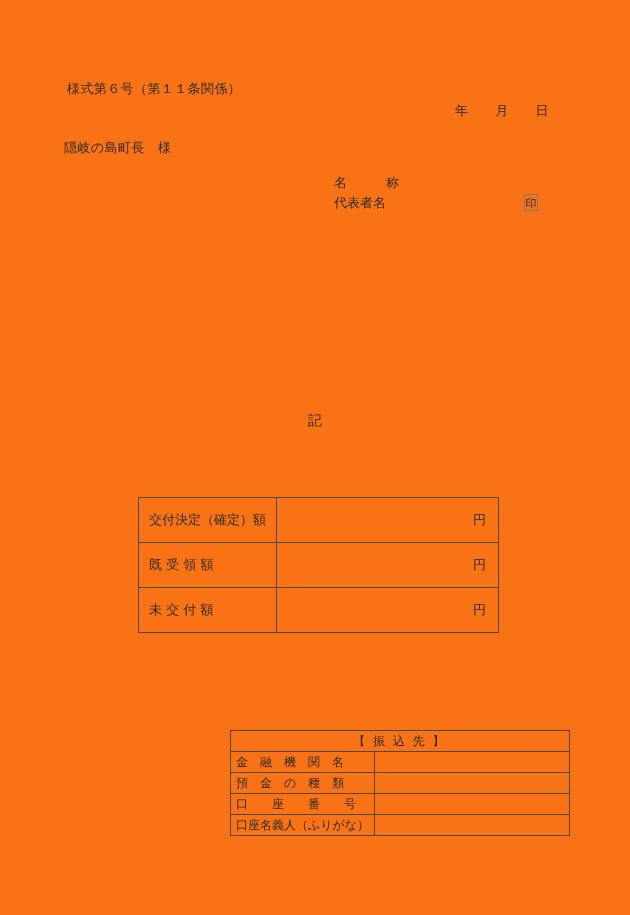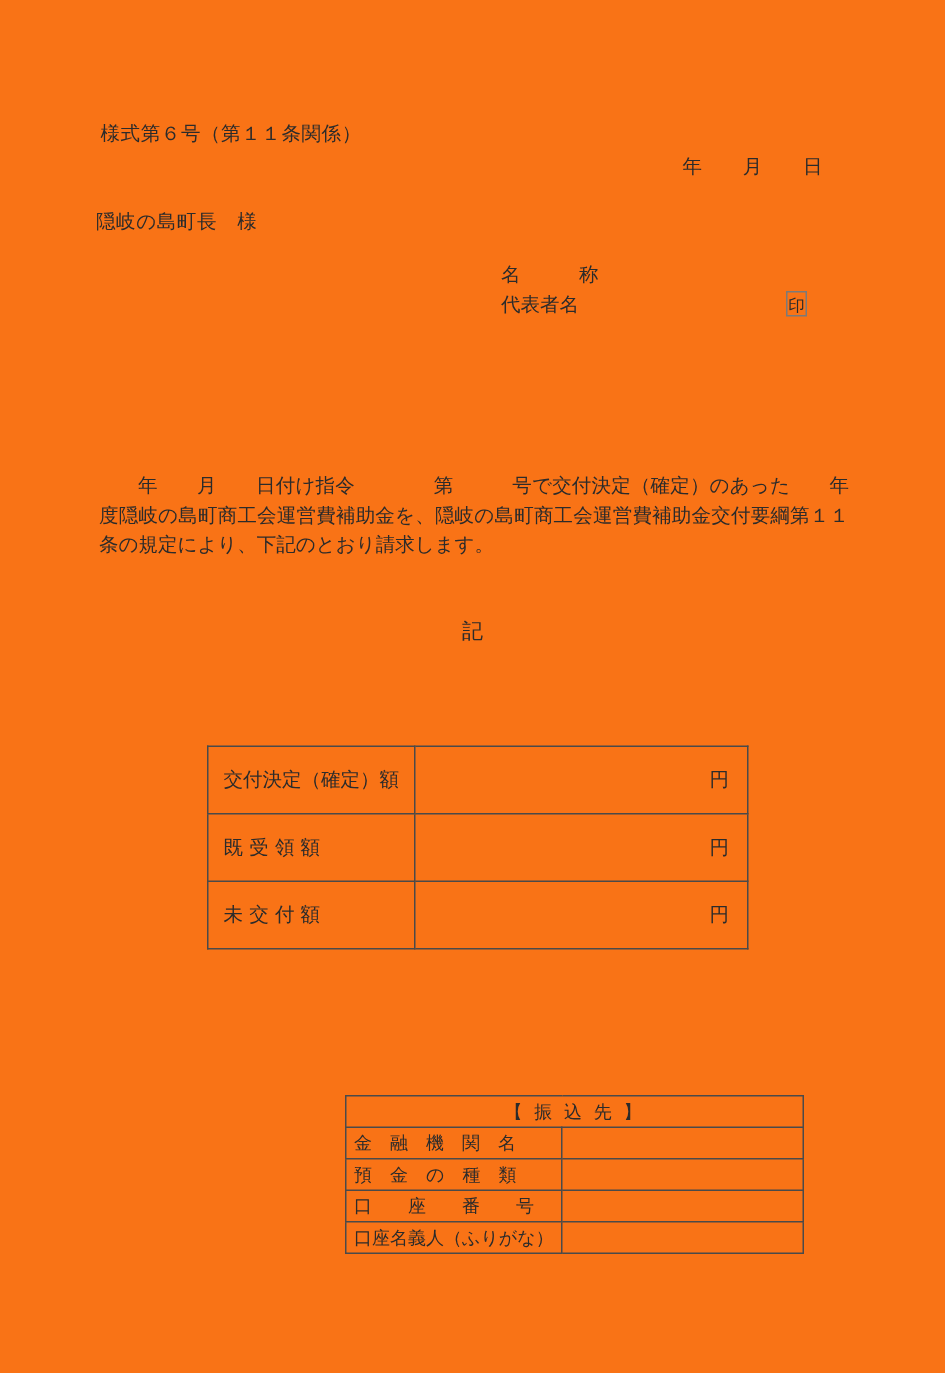--- a/index.html
+++ b/index.html
@@ -112,21 +112,21 @@
   .amount-table td.value {
     text-align: right;
     padding: 0 12px;
   }
 
   
   .bank-table {
     position: absolute;
     left: 230px;
     top: 730px;
-    width: 306px;
+    width: 340px;
     border-collapse: collapse;
     font-size: 12px;
   }
   .bank-table td {
     border: 1px solid #4a4a4a;
     height: 21px;
     box-sizing: border-box;
   }
   .bank-table td.bank-head {
     text-align: center;
@@ -157,23 +157,20 @@
       <span class="applicant-label">名　　　称</span>
     </div>
     <div class="applicant-row">
       <span class="applicant-kind"></span>
       <span class="applicant-label">代表者名</span>
       <span class="seal-box">印</span>
     </div>
   </div>
 
 
-  <div class="body-text">
-    <p>年　　月　　日付け指令　　　　第　　　号で交付決定（確定）のあった　　年度隠岐の島町商工会運営費補助金を、隠岐の島町商工会運営費補助金交付要綱第１１条の規定により、下記のとおり請求します。</p>
-  </div>
 
   <div class="ki">記</div>
 
   <table class="amount-table">
     <tbody>
       <tr>
         <td class="label">交付決定（確定）額</td>
         <td class="value">円</td>
       </tr>
       <tr>

